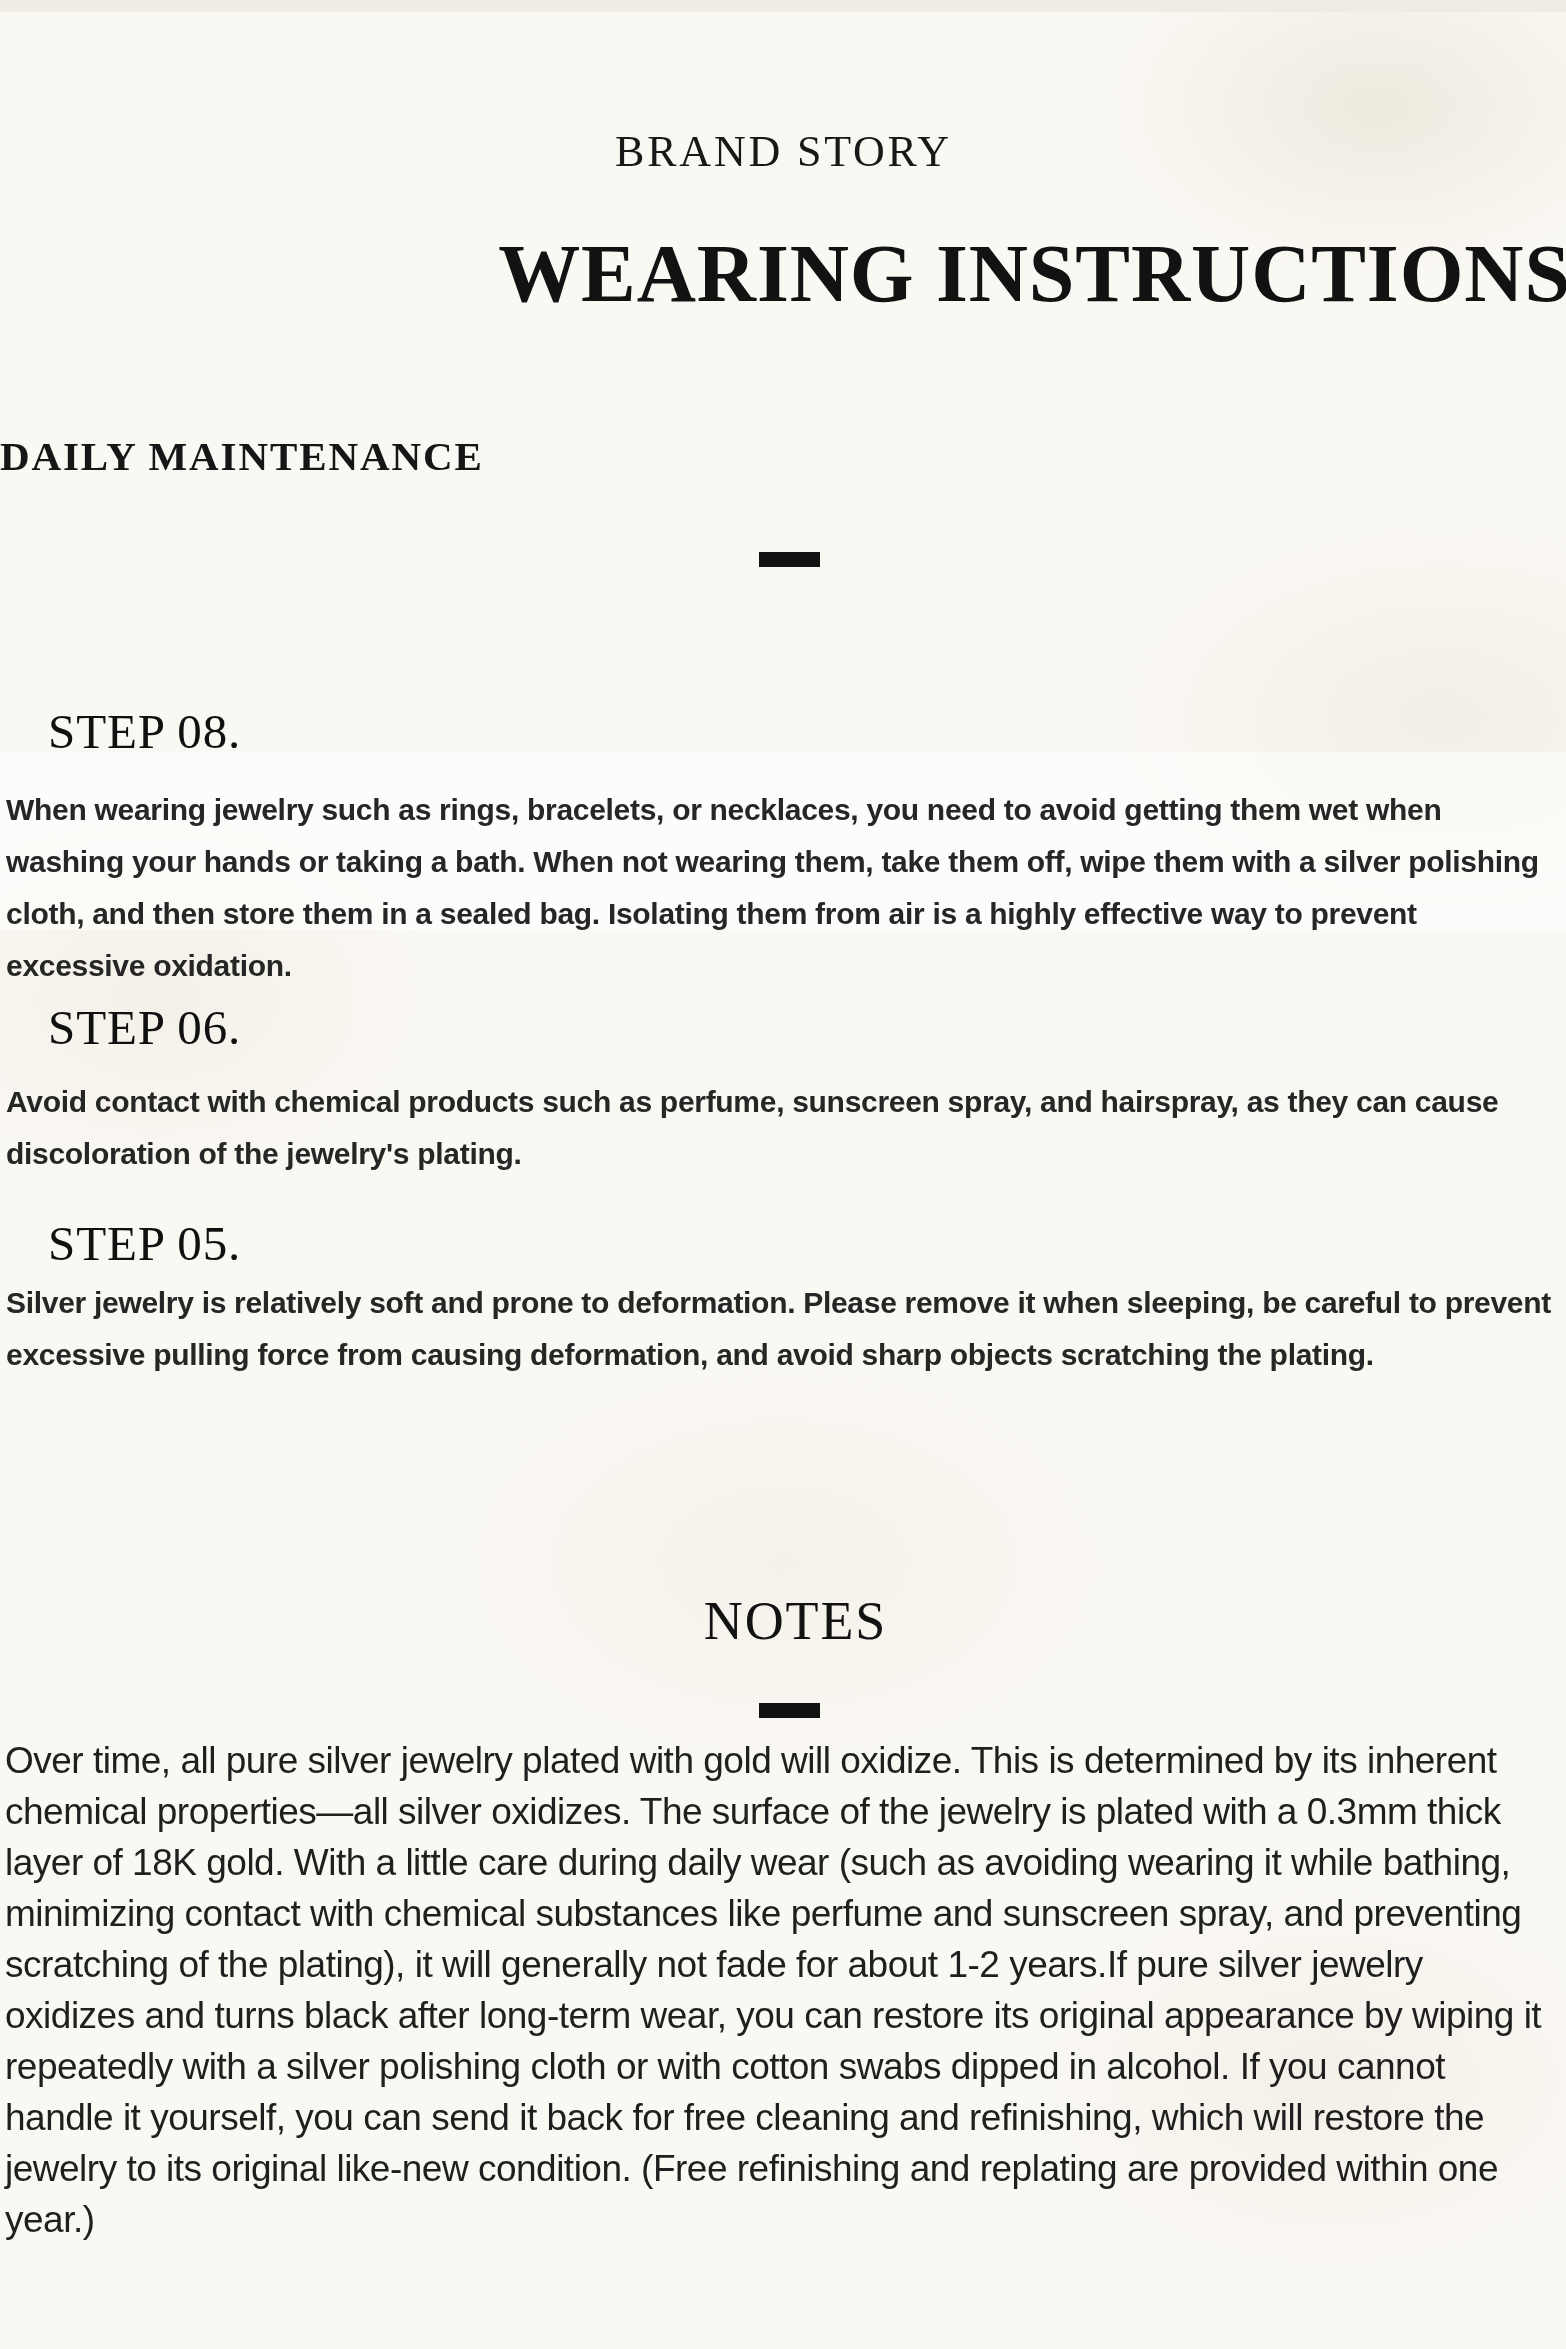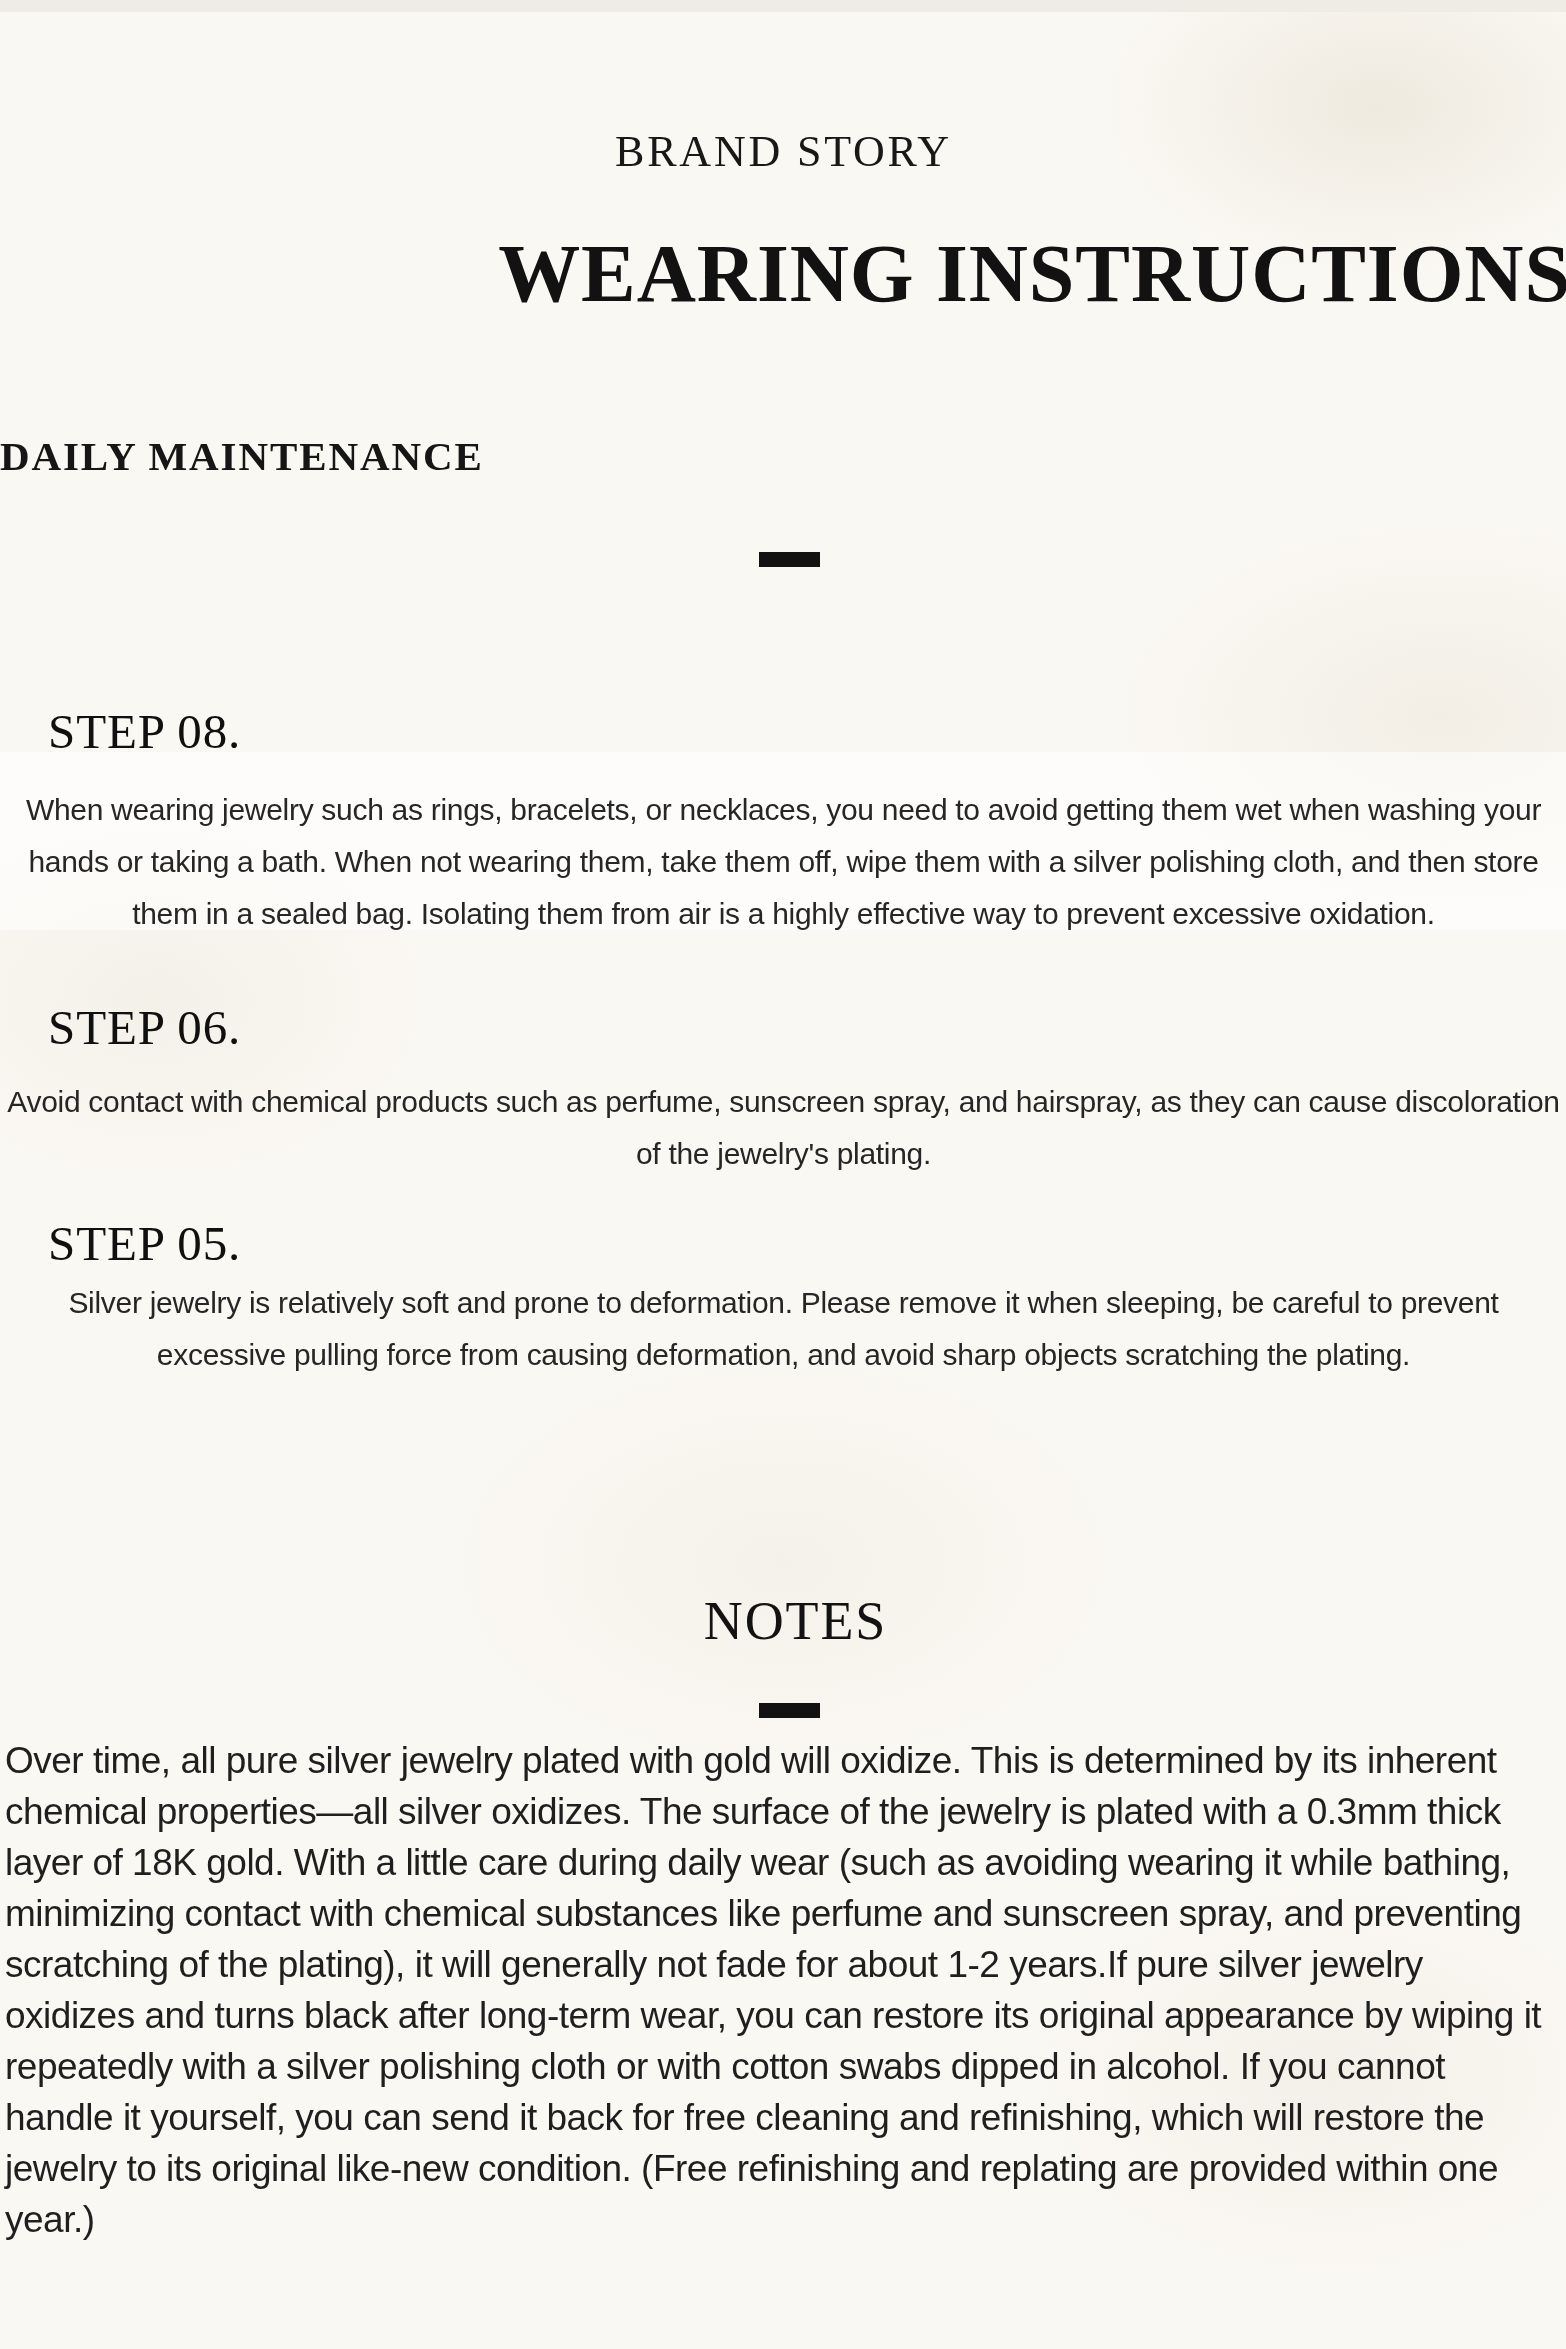--- a/index.html
+++ b/index.html
@@ -56,24 +56,24 @@
     color: #101010; line-height: 1;
   }
   .step-label-1 { top: 695px; }
   .step-label-2 { top: 991px; }
   .step-label-3 { top: 1207px; }
 
   .step-text {
     position: absolute; left: 50%;
     transform: translateX(-50%);
     width: 1555px;
-    text-align: center;
     font-size: 30px; letter-spacing: -0.3px;
     line-height: 52px;
     color: #262626;
+    font-weight: bold;
   }
   .step-text-1 { top: 772px; }
   .step-text-2 { top: 1064px; }
   .step-text-3 { top: 1265px; }
 
   .band {
     position: absolute; left: 0; width: 100%;
     background: rgba(255,255,255,0.55);
   }
   .band-1 { top: 740px; height: 178px; }

